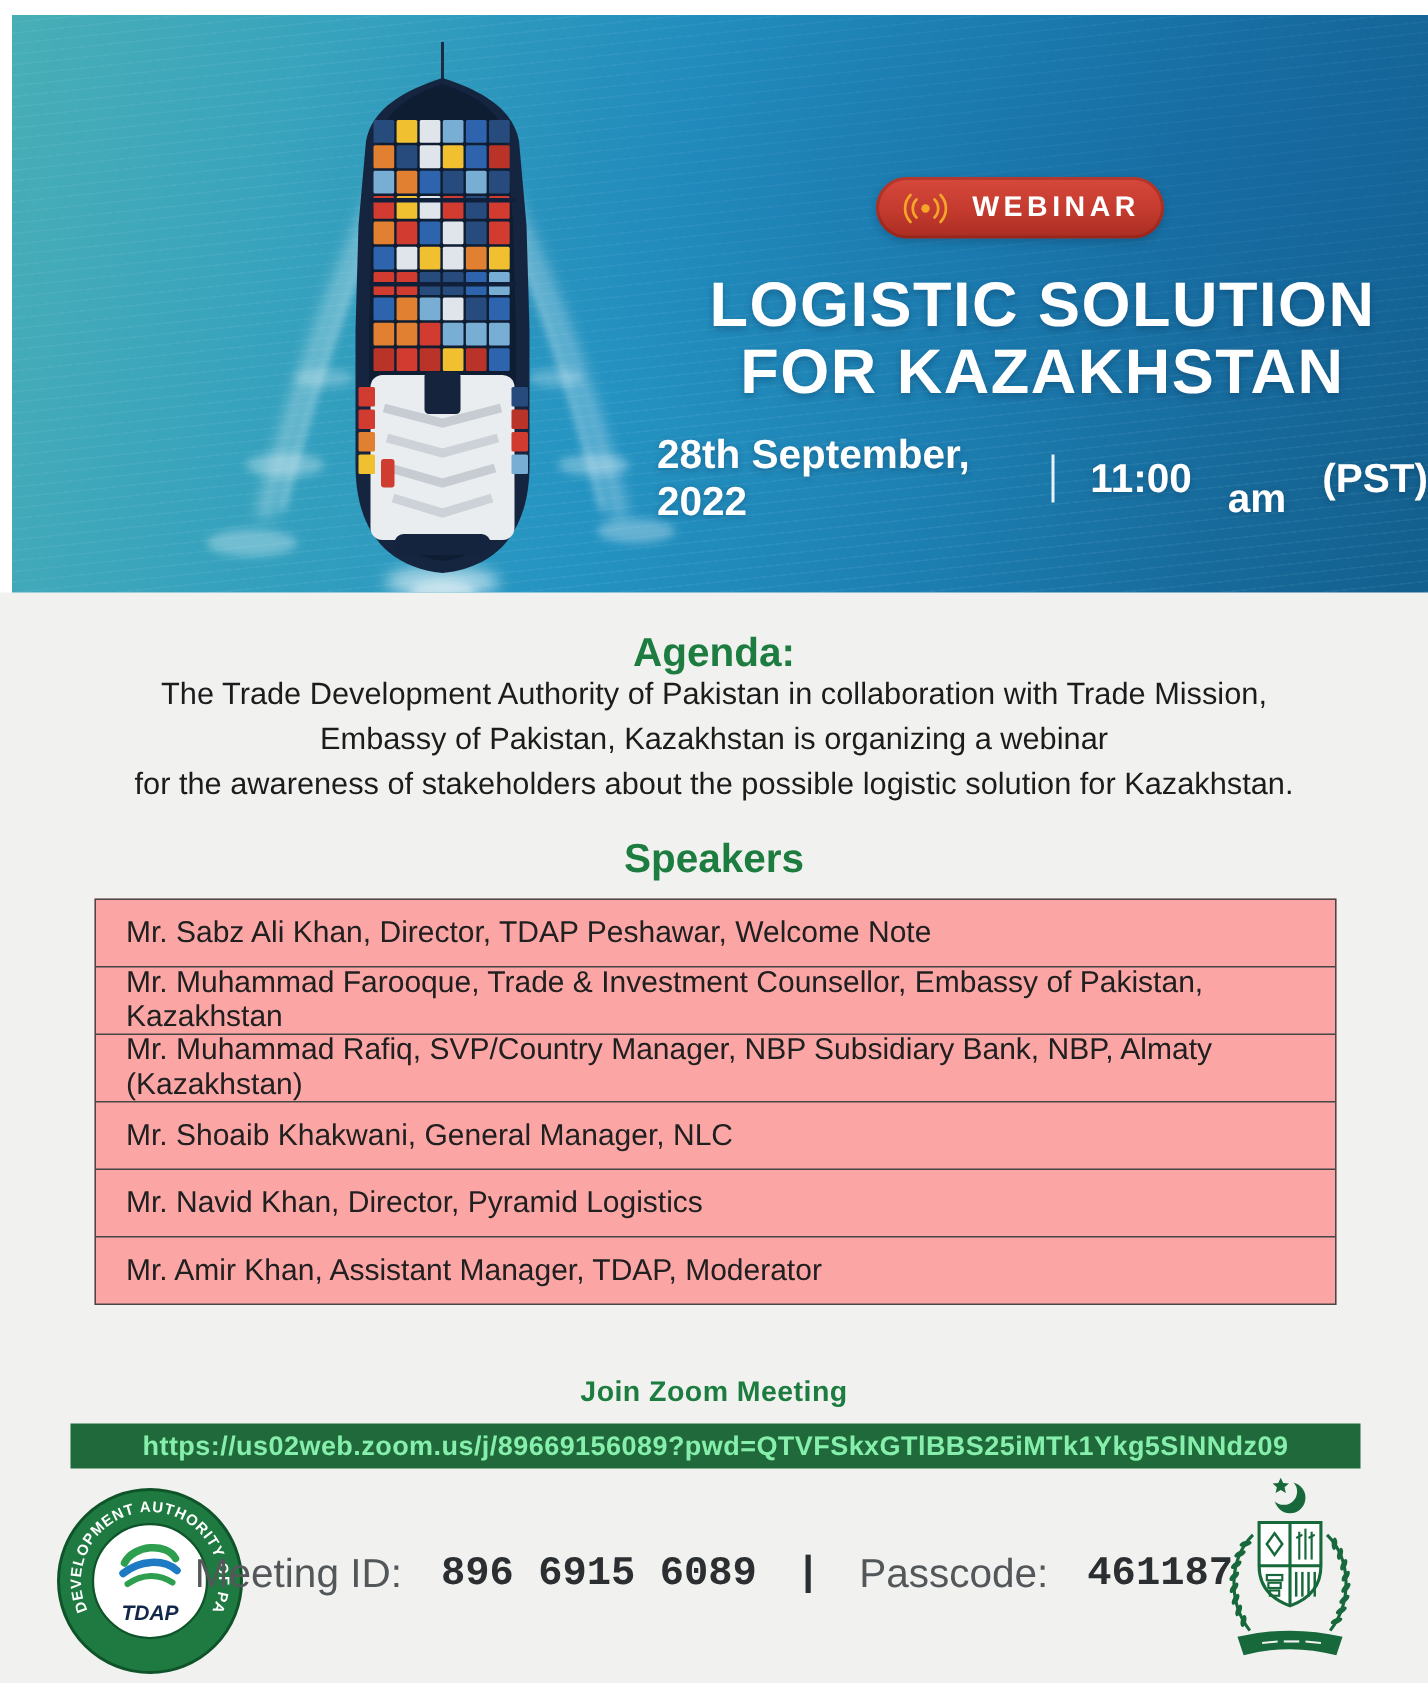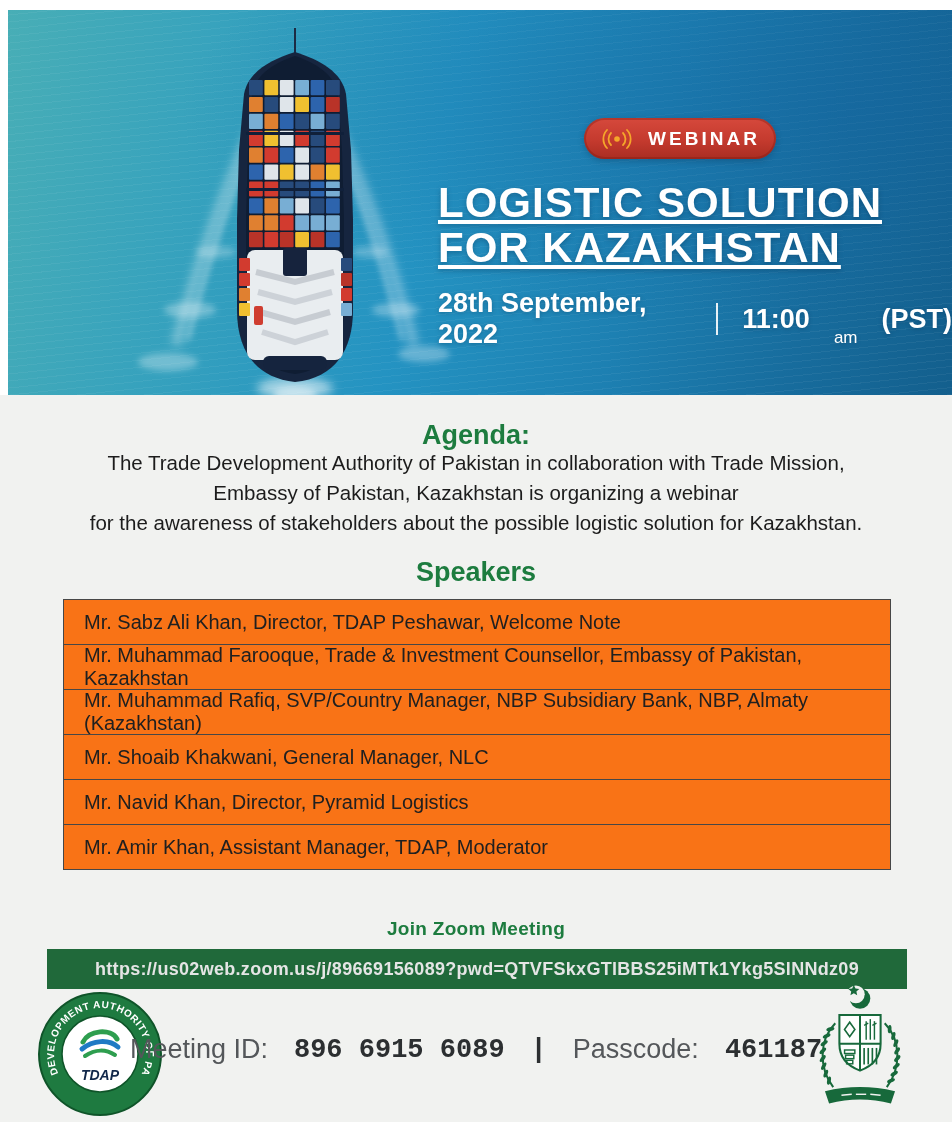--- a/index.html
+++ b/index.html
@@ -21,63 +21,62 @@
   
   .badge{
     position:absolute;left:584px;top:118px;width:192px;height:41px;border-radius:21px;
     background:linear-gradient(180deg,#d6493c 0%,#c43a2e 55%,#a92d22 100%);
     box-shadow:inset 0 0 0 2px rgba(122,22,14,.35), 0 2px 6px rgba(0,30,60,.25);
     display:flex;align-items:center;justify-content:center;gap:14px;z-index:3;
   }
   .badge-label{color:#ffffff;font-weight:bold;font-size:19px;letter-spacing:3px;}
   
   .hero-title{
-    position:absolute;left:438px;top:180px;width:514px;text-align:left;z-index:3;
+    position:absolute;left:438px;top:180px;width:514px;text-align:center;z-index:3;
     color:#ffffff;font-weight:bold;font-size:42px;line-height:45px;letter-spacing:1px;
     text-shadow:0 2px 5px rgba(0,45,80,.35);
-    text-decoration:underline;
   }
   .hero-date{
     position:absolute;left:438px;top:288px;width:514px;z-index:3;
     display:flex;align-items:center;justify-content:center;gap:24px;
     color:#ffffff;font-weight:bold;font-size:27px;text-shadow:0 1px 4px rgba(0,45,80,.35);
   }
   .hero-date .vbar{display:inline-block;width:2px;height:32px;background:#ffffff;opacity:.9;}
-  .hero-date .ampm{font-size:17px;font-weight:normal;align-self:flex-end;padding-bottom:2px;}
+  .hero-date .ampm{font-size:27px;font-weight:bold;align-self:flex-end;padding-bottom:2px;}
   
   .section-heading{
     position:absolute;left:0;width:952px;text-align:center;z-index:2;
     color:var(--accent-green,#1d7c3f);font-weight:bold;font-size:27px;
   }
   .agenda-heading{top:420px;}
   .speakers-heading{top:557px;}
   
   .agenda-text{
     position:absolute;left:0;top:448px;width:952px;text-align:center;z-index:2;
     color:#1c1c1c;font-size:20.5px;line-height:30px;
   }
   
   .speakers-table{
     position:absolute;left:63px;top:599px;width:828px;z-index:2;
-    border:1.5px solid #474747;box-sizing:border-box;background:#f97316;
+    border:1.5px solid #474747;box-sizing:border-box;background:#fca5a5;
   }
   .speaker-row{
     height:44px;display:flex;align-items:center;padding-left:20px;
     color:#202020;font-size:20px;border-top:1.5px solid #474747;
   }
   .speaker-row:first-child{border-top:none;}
   
   .join-heading{
     position:absolute;left:0;top:918px;width:952px;text-align:center;z-index:2;
     color:var(--accent-green,#1d7c3f);font-weight:bold;font-size:19px;letter-spacing:.3px;
   }
   .url-bar{
-    position:absolute;left:47px;top:949px;width:860px;height:40px;z-index:2;
+    position:absolute;left:47px;top:949px;width:860px;height:30px;z-index:2;
     background:var(--bar-green,#20693a);display:flex;align-items:center;justify-content:center;
-    color:#e5e5e5;font-weight:bold;font-size:18px;letter-spacing:.3px;
+    color:#86efac;font-weight:bold;font-size:18px;letter-spacing:.3px;
   }
   
   .tdap-logo{position:absolute;left:38px;top:992px;z-index:2;}
   .pk-emblem{position:absolute;left:810px;top:982px;z-index:2;}
   .meeting-line{
     position:absolute;left:0;top:1034px;width:952px;z-index:2;
     display:flex;align-items:center;justify-content:center;gap:26px;
     font-size:27px;color:#54575a;
   }
   .meeting-line .strong{font-weight:bold;color:#2c2f31;font-family:Liberation Mono, monospace;}

